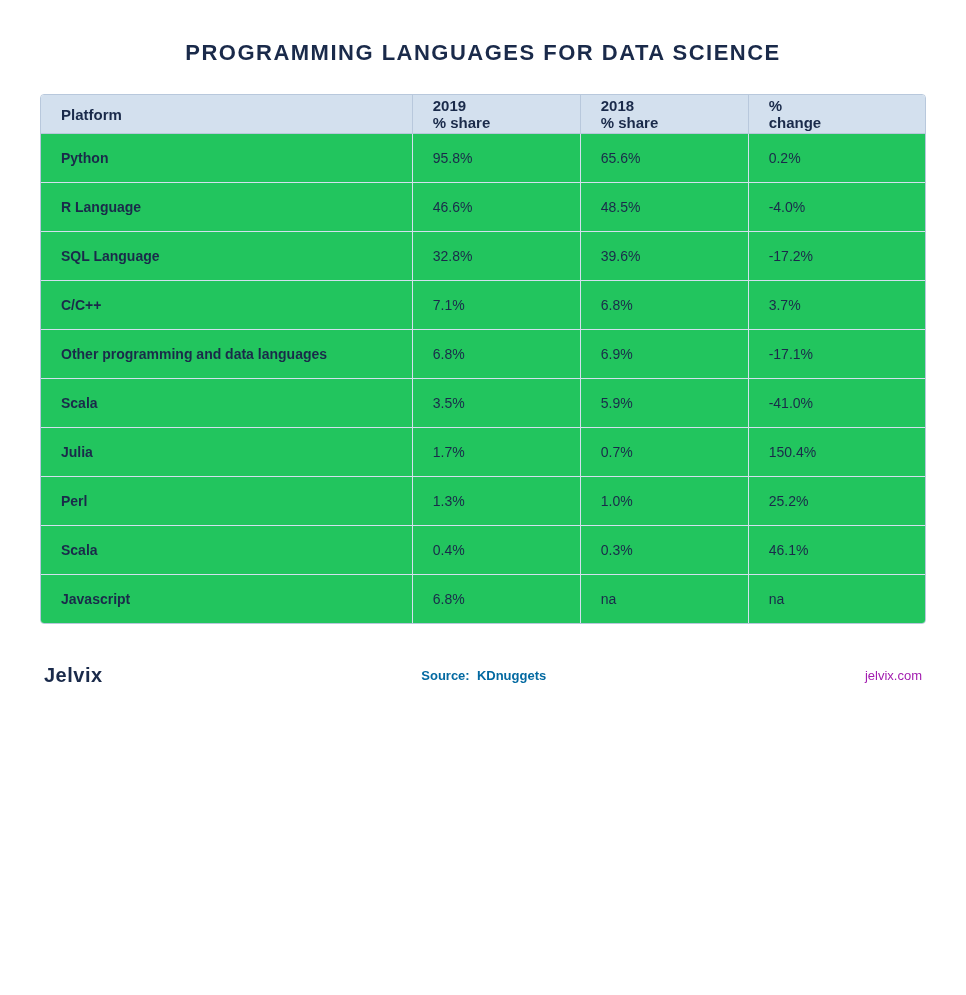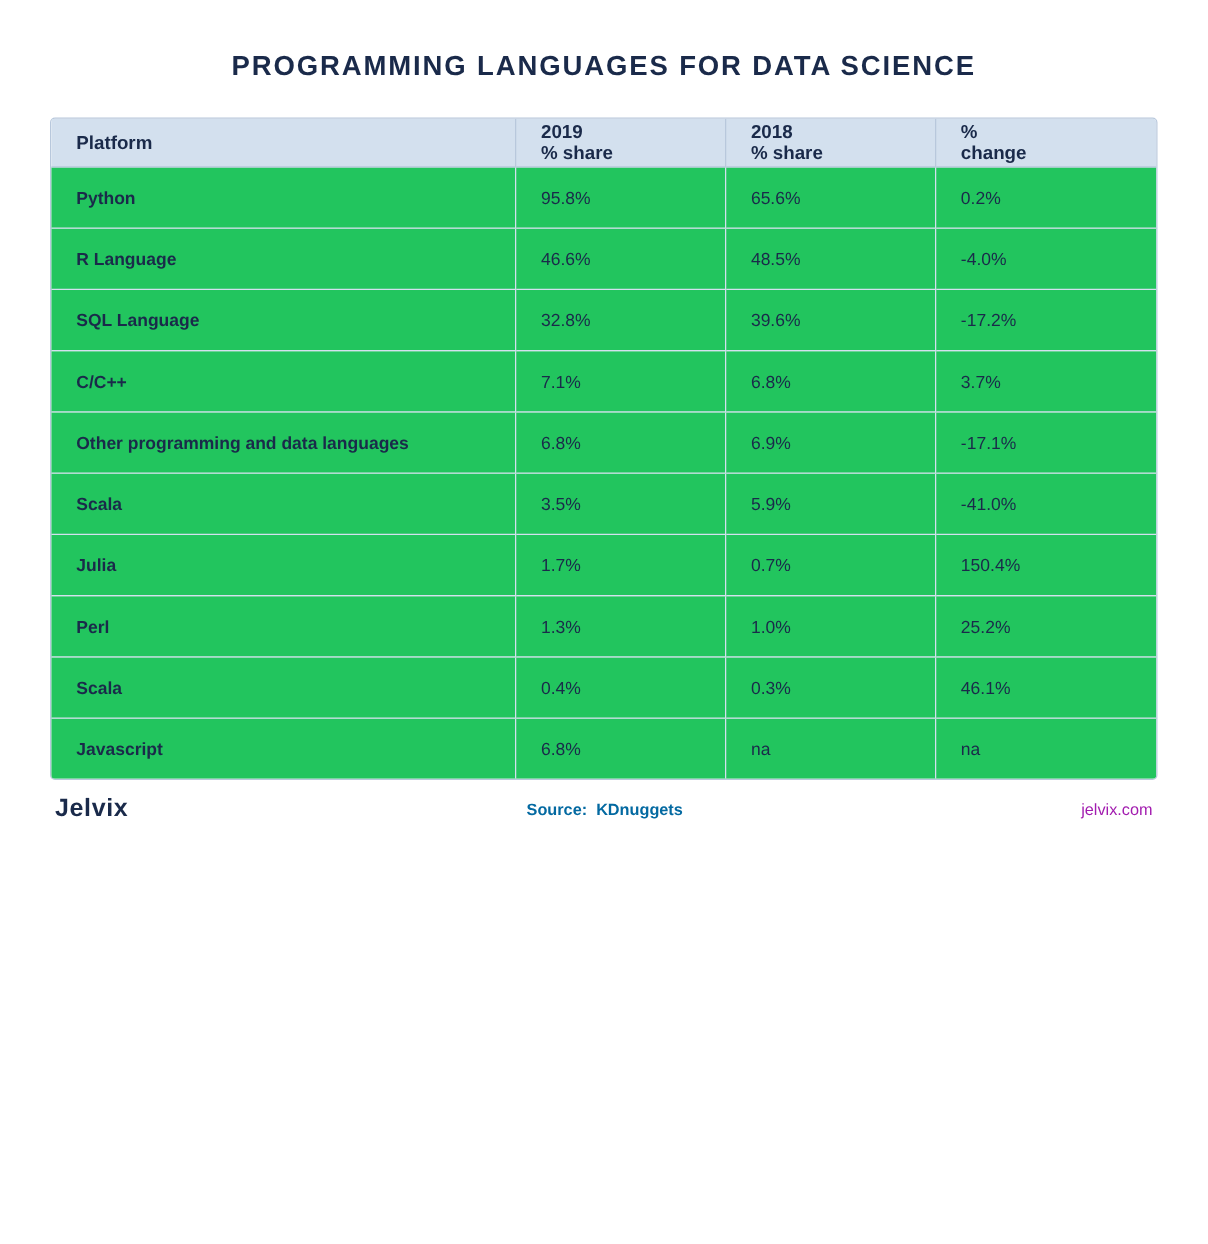--- a/index.html
+++ b/index.html
@@ -67,21 +67,21 @@
       border-right: none;
     }
     tbody td:first-child {
       font-weight: 700;
     }
     .footer {
       width: 100%;
       display: flex;
       justify-content: space-between;
       align-items: center;
-      margin-top: 12px;
+      margin-top: 40px;
       padding: 0 4px;
     }
     .footer-brand {
       font-size: 20px;
       font-weight: 800;
       color: #1a2a4a;
       letter-spacing: 0.5px;
     }
     .footer-source {
       font-size: 13px;

